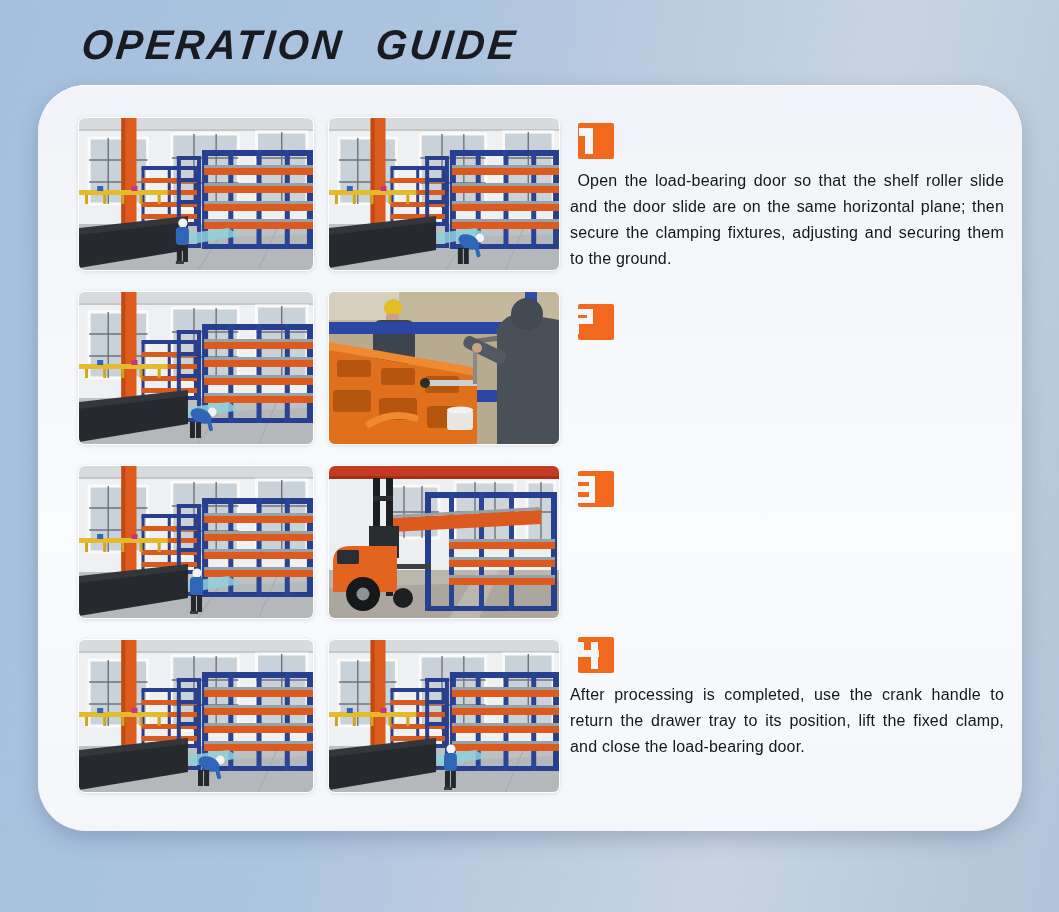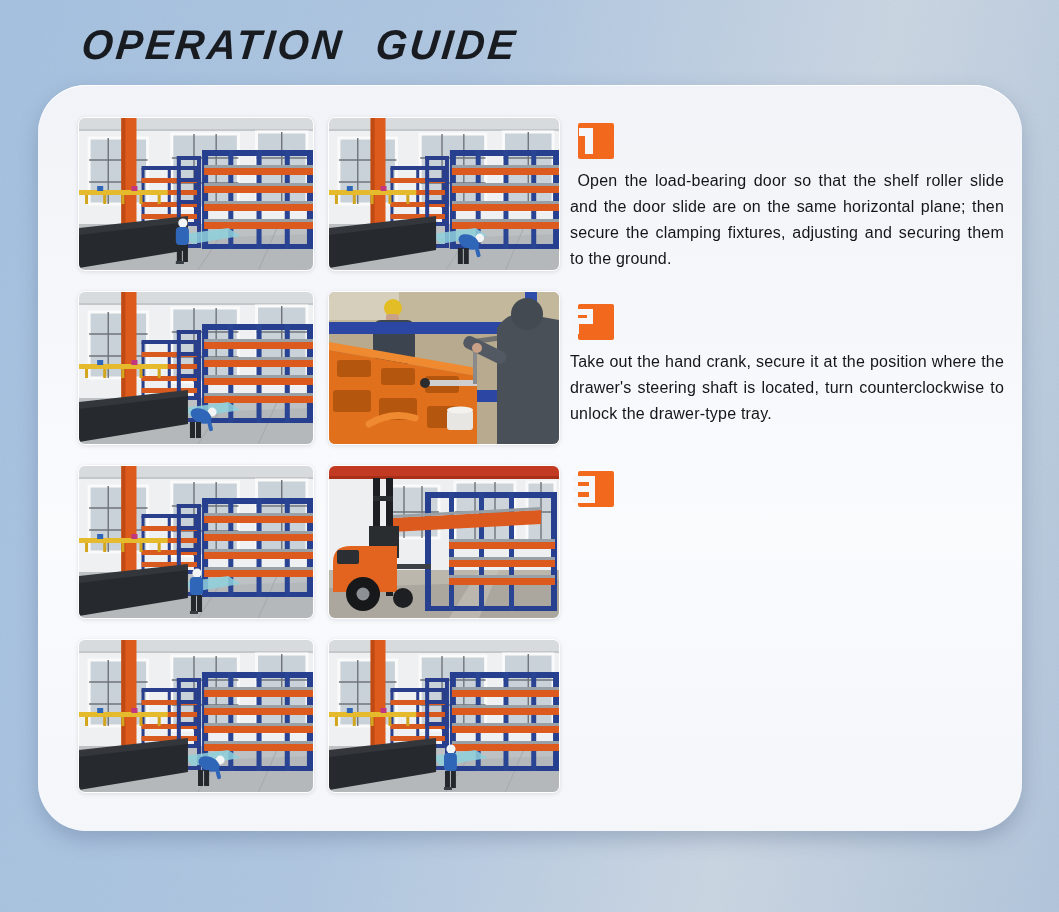--- a/index.html
+++ b/index.html
@@ -305,32 +305,44 @@
         <svg viewBox="0 0 44 40" width="44" height="40" aria-hidden="true">
           <rect x="8" y="2" width="36" height="36" rx="2" fill="#F2691D"></rect>
           <g fill="#f5f6fa">
               <rect x="3" y="7" width="20" height="6"></rect>
               <rect x="17" y="7" width="6" height="14"></rect>
               <rect x="3" y="16" width="20" height="6"></rect>
               <rect x="3" y="22" width="6" height="10"></rect>
             </g>
         </svg>
       </div>
-      <p class="step-text">Take out the hand crank, secure it at the position where the drawer's steering shaft is located, turn counterclockwise to unlock the drawer-type tray.</p>
     </div>
 
     <div class="step" style="height:166px;">
       <div class="step-num">
         <svg viewBox="0 0 44 40" width="44" height="40" aria-hidden="true">
           <rect x="8" y="2" width="36" height="36" rx="2" fill="#F2691D"></rect>
           <g fill="#f5f6fa">
               <rect x="19" y="7" width="6" height="27"></rect>
               <rect x="3" y="7" width="18" height="6"></rect>
               <rect x="3" y="17" width="18" height="6"></rect>
               <rect x="3" y="28" width="18" height="6"></rect>
             </g>
         </svg>
       </div>
     </div>
 
+    <div class="step">
+      <div class="step-num">
+        <svg viewBox="0 0 44 40" width="44" height="40" aria-hidden="true">
+          <rect x="8" y="2" width="36" height="36" rx="2" fill="#F2691D"></rect>
+          <g fill="#f5f6fa">
+              <rect x="7" y="7" width="7" height="12"></rect>
+              <rect x="7" y="15" width="22" height="7"></rect>
+              <rect x="21" y="7" width="7" height="27"></rect>
+            </g>
+        </svg>
+      </div>
+      <p class="step-text">After processing is completed, use the crank handle to return the drawer tray to its position, lift the fixed clamp, and close the load-bearing door.</p>
+    </div>
 
   </div>
 </div>
 
 </body></html>

